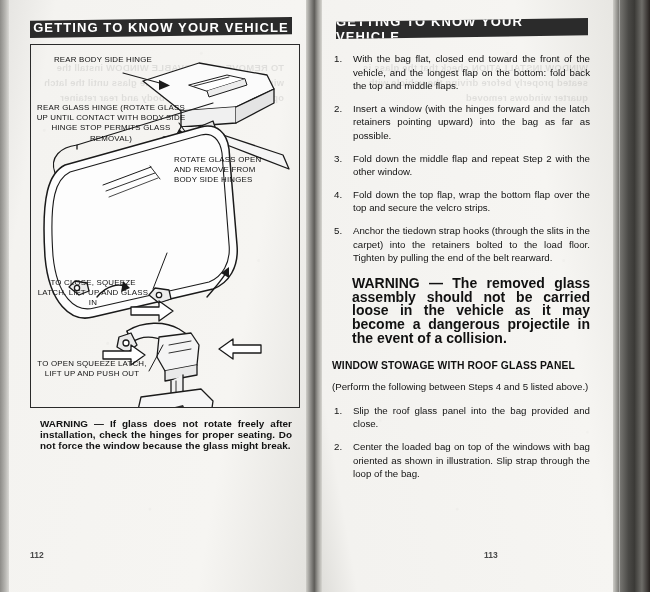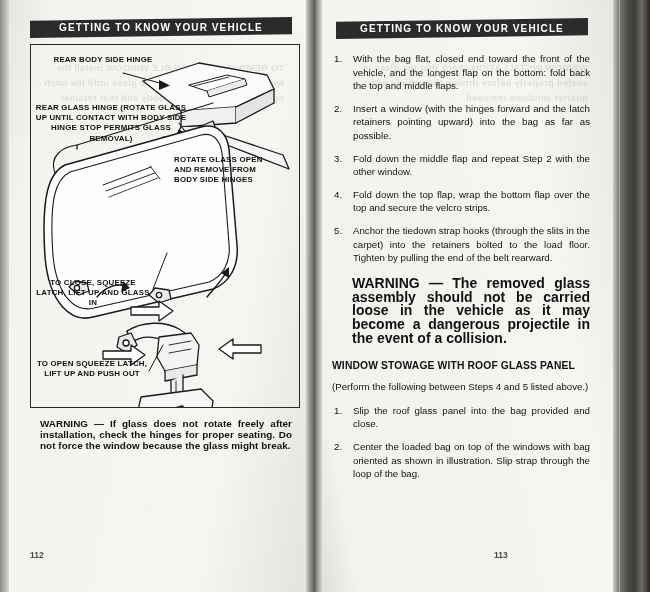--- a/index.html
+++ b/index.html
@@ -60,34 +60,34 @@
     content:"";position:absolute;left:6px;top:0;width:1px;height:100%;
     background:rgba(255,255,255,.35);
   }
 
   
   .banner{
     position:absolute;height:21px;
     background:#2b2b2b;
     color:#fff;
     display:flex;align-items:center;justify-content:center;
-    font-size:10px;font-weight:bold;letter-spacing:1.1px;
+    font-size:13px;font-weight:bold;letter-spacing:1.1px;
     clip-path:polygon(0 18%, 100% 0, 100% 82%, 0 100%);
   }
   .banner.l{left:30px;top:17px;width:262px;}
   .banner.r{left:336px;top:18px;width:252px;}
 
   
   .illus-box{
     position:absolute;left:30px;top:44px;width:268px;height:362px;
     border:1.4px solid #2a2a2a;background:transparent;
     overflow:hidden;
   }
   .callout{
-    position:absolute;font-size:7.9px;font-weight:bold;line-height:10.2px;
+    position:absolute;font-size:7.9px;font-weight:normal;line-height:10.2px;
     color:#111;letter-spacing:.2px;
   }
   .c-rbs{left:18px;top:10px;width:108px;text-align:center;}
   .c-rgh{left:4px;top:58px;width:152px;text-align:center;}
   .c-rot{left:143px;top:110px;width:104px;}
   .c-close{left:5px;top:233px;width:114px;text-align:center;}
   .c-open{left:2px;top:314px;width:118px;text-align:center;}
 
   svg.art{position:absolute;left:0;top:0;width:268px;height:362px;}
 
@@ -97,21 +97,21 @@
     font-size:9.9px;line-height:11px;font-weight:bold;color:#121212;
     text-align:justify;letter-spacing:.05px;
   }
   .warn-l p{margin:0;}
   .warn-l p + p{margin-top:11px;}
 
   .pg{
     position:absolute;bottom:32px;font-size:8.5px;color:#4a4a4a;font-weight:bold;
   }
   .pg.l{left:30px;}
-  .pg.r{left:494px;}
+  .pg.r{left:484px;}
 
   
   .rp{position:absolute;left:332px;top:52px;width:258px;}
   h2.sec{
     margin:0 0 7px 0;font-size:10.3px;font-weight:bold;color:#111;
     line-height:13.5px;letter-spacing:.15px;
   }
   h2.sec.tight{margin-top:12px;margin-bottom:8px;}
   ol.steps{margin:0;padding:0;list-style:none;}
   ol.steps li{

